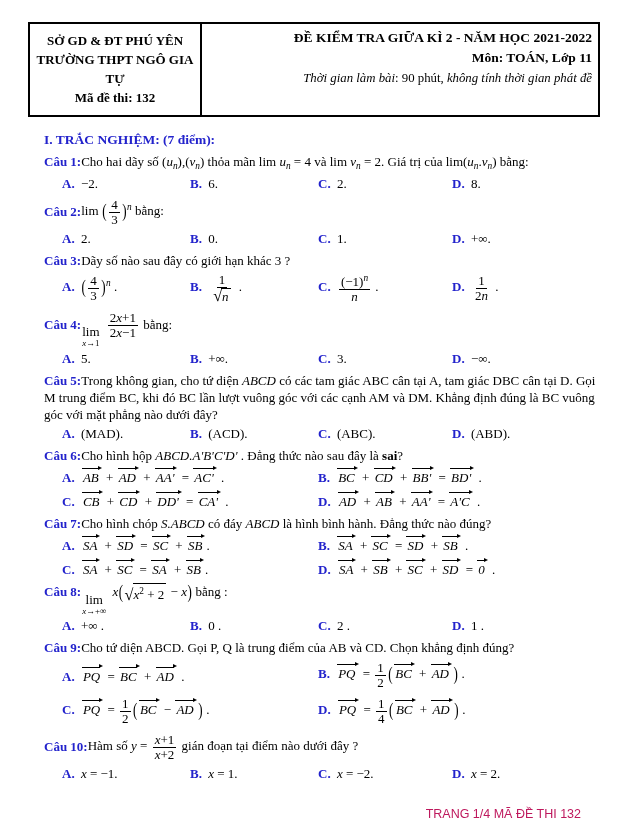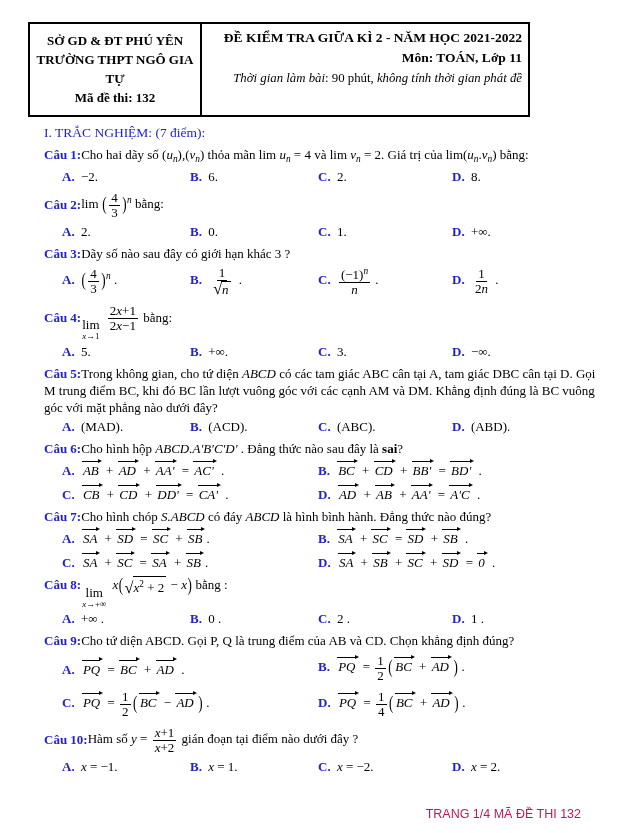--- a/index.html
+++ b/index.html
@@ -3,33 +3,33 @@
 <meta charset="utf-8">
 <style>
   html,body{margin:0;padding:0;background:#fff;}
   body{
     width:639px;height:833px;overflow:hidden;
     font-family:"Liberation Serif","DejaVu Serif",serif;
     font-size:13px;color:#000;
   }
   .page{position:relative;width:639px;height:833px;box-sizing:border-box;padding:22px 30px 0 28px;}
   
-  .hdr{display:flex;border:2px solid #000;width:502px;box-sizing:border-box;}
+  .hdr{display:flex;border:2px solid #000;width:572px;box-sizing:border-box;}
   .hdr-left{width:172px;box-sizing:border-box;border-right:2px solid #000;
     display:flex;flex-direction:column;justify-content:center;align-items:center;
     text-align:center;padding:8px 2px;font-weight:bold;line-height:1.45;}
   .hdr-right{flex:1;text-align:right;padding:4px 6px 6px;line-height:1.5;}
   .hdr-title{font-weight:bold;font-size:13.5px;}
   .hdr-subject{font-weight:bold;font-size:13.5px;}
   .hdr-time{font-size:12.8px;}
   .it{font-style:italic;}
   
   .nameline{margin:15px 0 10px 16px;white-space:nowrap;overflow:hidden;}
   
-  .section-title{color:#2323cc;font-weight:normal;font-size:13.5px;margin:8px 0 5px 16px;}
+  .section-title{color:#2323cc;font-weight:bold;font-size:13.5px;margin:15px 0 5px 16px;}
   
   .content{margin-left:16px;margin-right:6px;}
   .q{margin-bottom:3px;}
   .qhead{line-height:1.32;}
   .ql{color:#2323cc;font-weight:bold;}
   .opts{display:grid;margin:3px 0 5px 18px;row-gap:5px;align-items:center;}
   .cols4{grid-template-columns:128px 128px 134px 1fr;}
   .cols2{grid-template-columns:256px 1fr;}
   .opt{white-space:nowrap;}
   .ol{color:#2323cc;font-weight:bold;margin-right:3px;}

